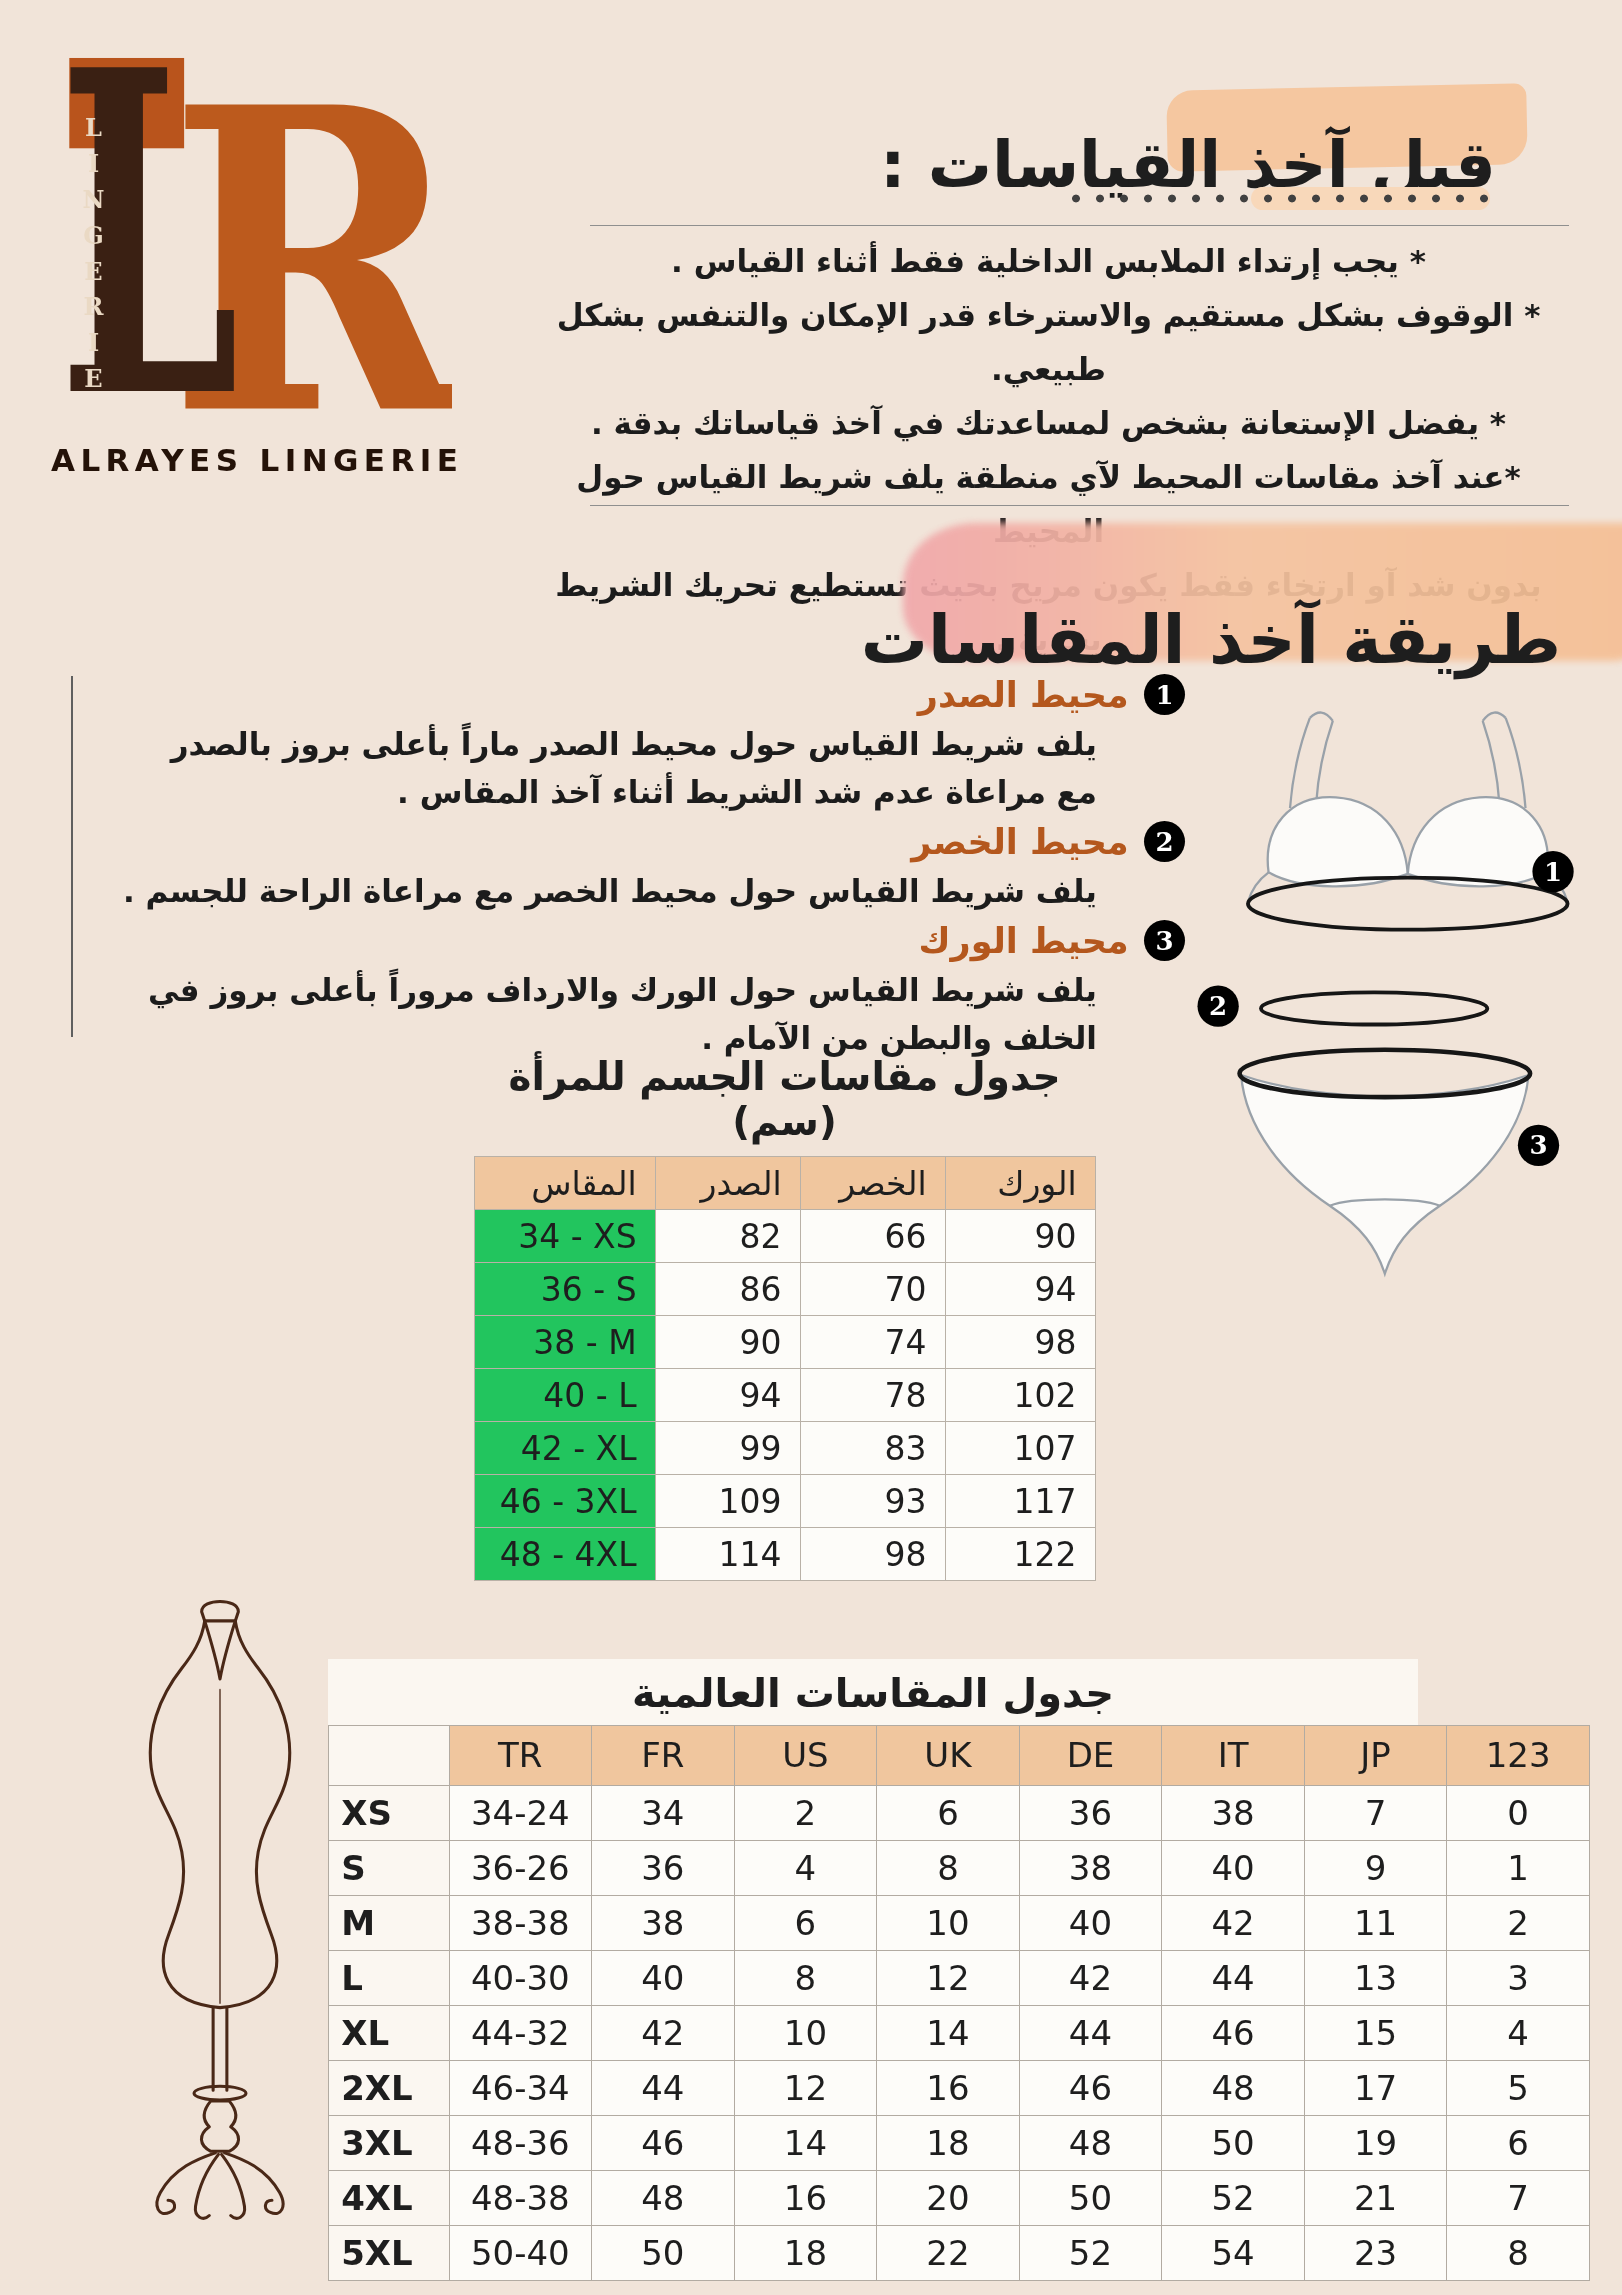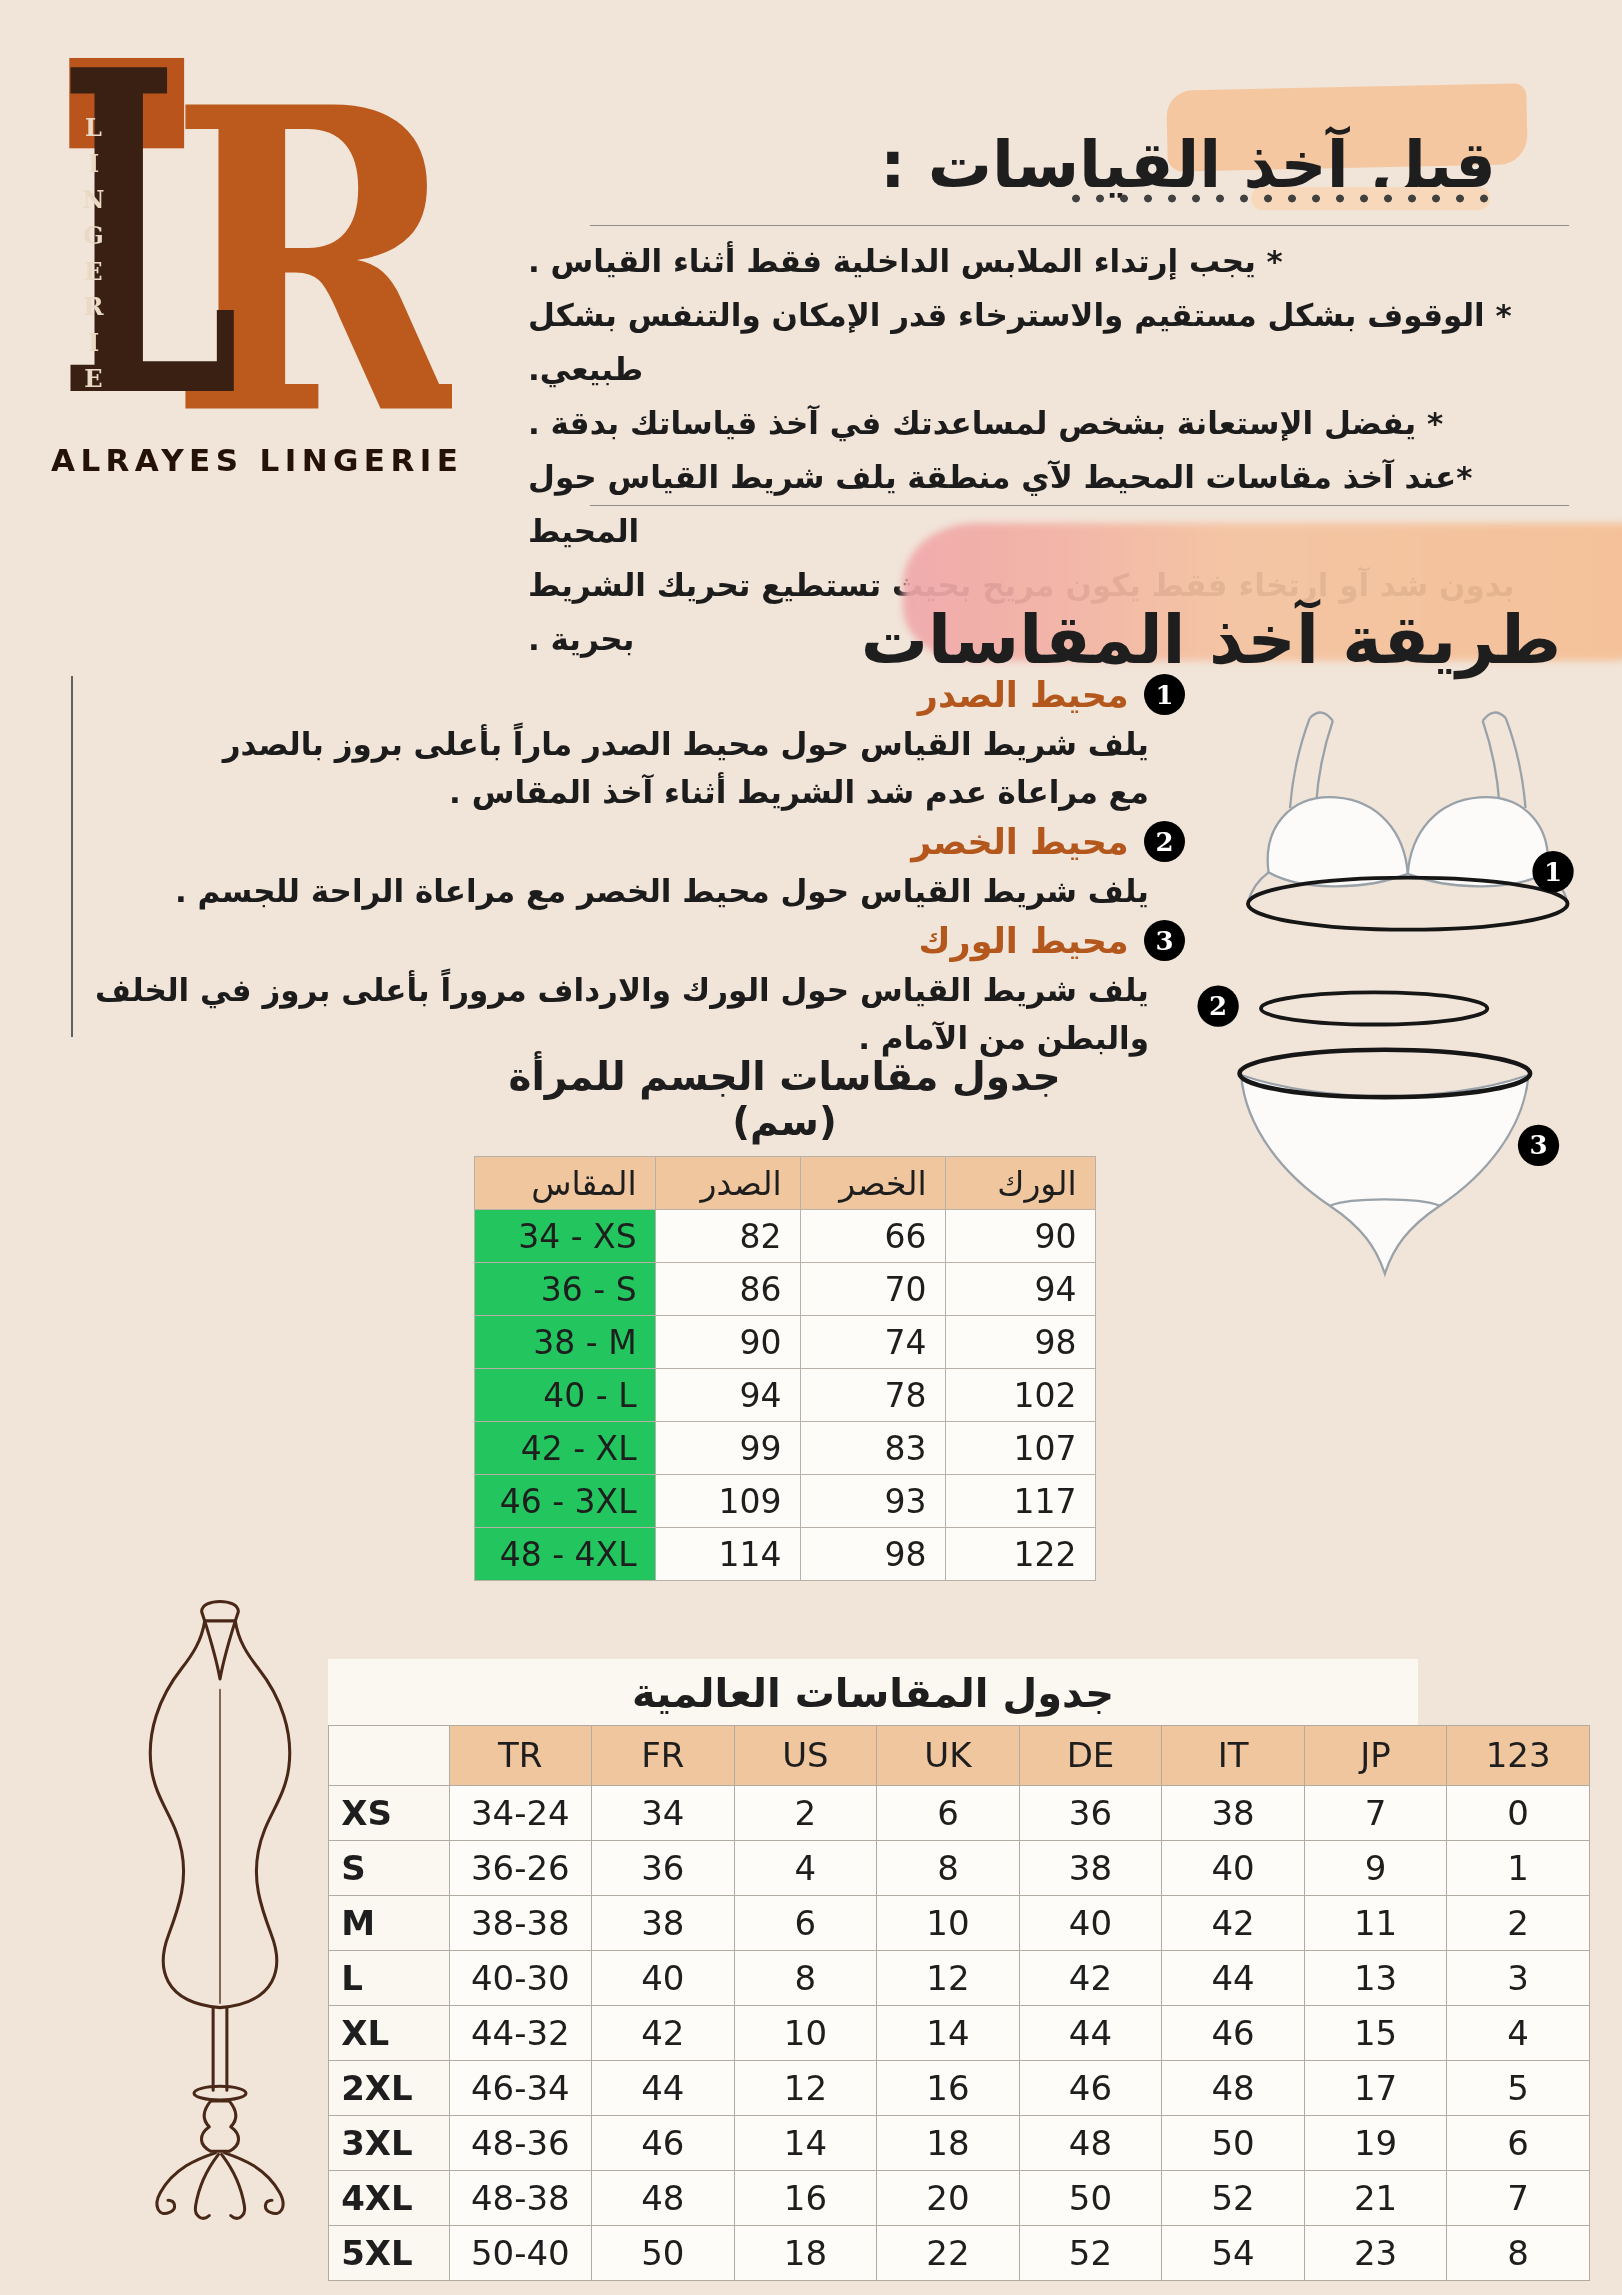--- a/index.html
+++ b/index.html
@@ -36,21 +36,21 @@
   .dots{
     position:absolute;inset:0;
     background-image:radial-gradient(circle,#414141 3.5px,rgba(0,0,0,0) 4.3px);
     background-size:24px 23px;background-repeat:repeat-x;background-position:right center;
   }
   .rule{position:absolute;height:0;border:none;border-top:1.5px solid #8f8f8f;width:979px;right:54px;margin:0;}
   .rule-top{top:225px;}
   .rule-bottom{top:505px;}
   .bullets{
     position:absolute;right:54px;top:234px;width:1041px;
-    direction:rtl;text-align:left;font-size:31px;line-height:54px;font-weight:bold;color:#1c1c1c;
+    direction:rtl;text-align:center;font-size:31px;line-height:54px;font-weight:bold;color:#1c1c1c;
   }
 
   
   .swash{
     position:absolute;right:-15.3px;top:523px;width:735px;height:138px;
     background:linear-gradient(to left,#f5bf94 0%,#f5c3a0 55%,#f2aca6 88%,#f0a8ab 100%);
     border-radius:73px 0 23px 69px / 61px 0 23px 54px;
     filter:blur(3.8px);opacity:.92;
   }
   .method-title{
@@ -61,21 +61,21 @@
   
   .side-line{position:absolute;left:71px;top:676px;width:1.5px;height:361px;background:#5f5f5f;}
   .steps{position:absolute;right:438px;top:669px;width:1131px;direction:rtl;text-align:right;}
   .step-head{display:flex;align-items:center;gap:15.3px;height:51px;}
   .badge{
     flex:0 0 auto;width:41px;height:41px;border-radius:50%;background:#000;color:#fff;
     display:flex;align-items:center;justify-content:center;
     font-family:"DejaVu Serif",serif;font-size:26px;font-weight:bold;
   }
   .step-title{font-size:35px;font-weight:bold;color:#b4571d;}
-  .step-lines{margin-right:36px;}
+  .step-lines{margin-right:88px;}
   .step-line{font-size:31px;line-height:48px;font-weight:bold;color:#1c1c1c;}
 
   
   .figure-svg{position:absolute;left:1178px;top:672px;width:445px;height:627px;}
   .mannequin-svg{position:absolute;left:113px;top:1590px;width:214px;height:635px;}
 
   
   .t1-block{position:absolute;left:474px;top:1054px;width:621px;}
   .t1-title{font-size:39px;font-weight:bold;text-align:center;direction:rtl;margin-bottom:12.2px;}
   table.t1{width:621px;border-collapse:collapse;font-size:33px;table-layout:fixed;}

